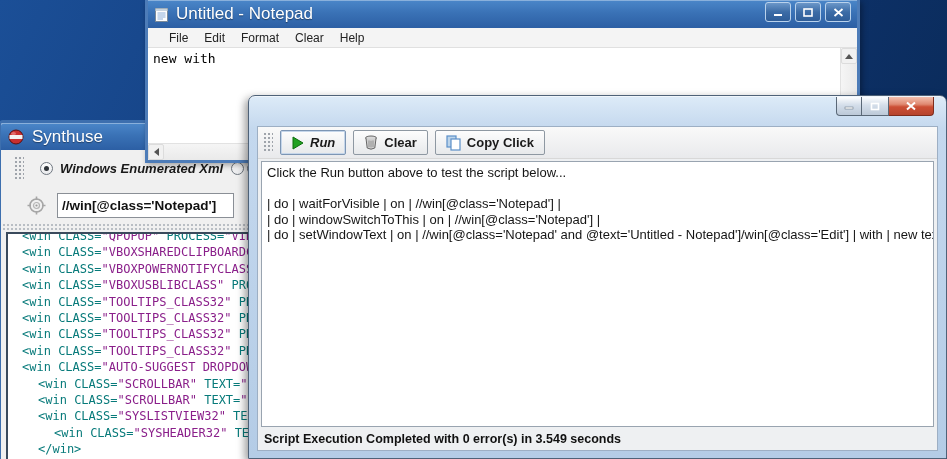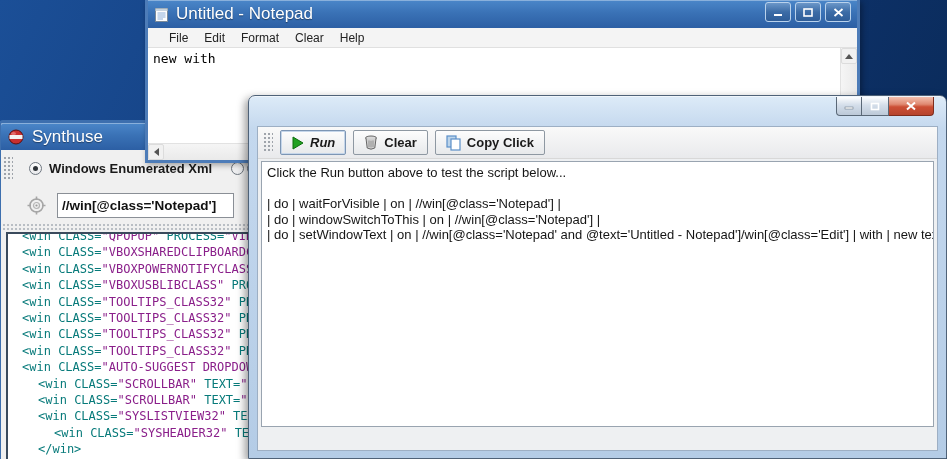--- a/index.html
+++ b/index.html
@@ -10,21 +10,21 @@
   .win { position: absolute; }
 
   
   .synthuse { left: -2px; top: 120px; width: 258px; height: 341px; z-index: 1;
               border: 3px solid #3d6fae; border-bottom: 0; border-radius: 5px 5px 0 0;
               background: #f0f0f0; display: flex; flex-direction: column; }
   .blue-titlebar { height: 27px; display: flex; align-items: center; gap: 8px; padding: 0 7px;
               background: linear-gradient(180deg,#4b87c9 0%,#3a72b6 45%,#2c5fa4 100%);
               box-shadow: inset 0 1px 0 rgba(255,255,255,.35); border-radius: 2px 2px 0 0; }
   .blue-titlebar .tb-text { color:#fff; font-size: 17px; text-shadow: 0 1px 1px rgba(0,0,0,.4); }
-  .syn-toolbar-row { height: 37px; display: flex; align-items: center; padding-left: 0; position: relative; }
+  .syn-toolbar-row { height: 37px; display: flex; align-items: center; padding-left: 11px; position: relative; font-style: italic; }
   .grip { width: 10px; align-self: stretch; margin: 6px 2px;
           background-image: radial-gradient(circle,#9fa4ab 1px,transparent 1.2px);
           background-size: 4px 4px; }
   .radio-wrap { display: flex; align-items: center; gap: 7px; margin-left: 14px; }
   .radio-circle { width: 13px; height: 13px; border-radius: 50%; border: 1px solid #6f7780;
           background: linear-gradient(180deg,#fdfdfd,#e9eaec); position: relative; flex: 0 0 auto; }
   .radio-circle.selected::after { content:""; position:absolute; left:3px; top:3px; width:5px; height:5px;
           border-radius:50%; background:#2e3338; }
   .radio-label { font-size: 13px; font-weight: bold; color: #1a1a1a; }
   .radio-partial { position: absolute; top: 12px; }
@@ -231,16 +231,17 @@
           <span>Copy Click</span>
         </div>
       </div>
 
       <div class="script-area">Click the Run button above to test the script below...
 
 | do | waitForVisible | on | //win[@class='Notepad'] |
 | do | windowSwitchToThis | on | //win[@class='Notepad'] |
 | do | setWindowText | on | //win[@class='Notepad' and @text='Untitled - Notepad']/win[@class='Edit'] | with | new text |</div>
 
+      <div class="statusbar">Script Execution Completed with 0 error(s) in 3.549 seconds</div>
     </div>
   </div>
 
 </div>
 
 </body></html>

